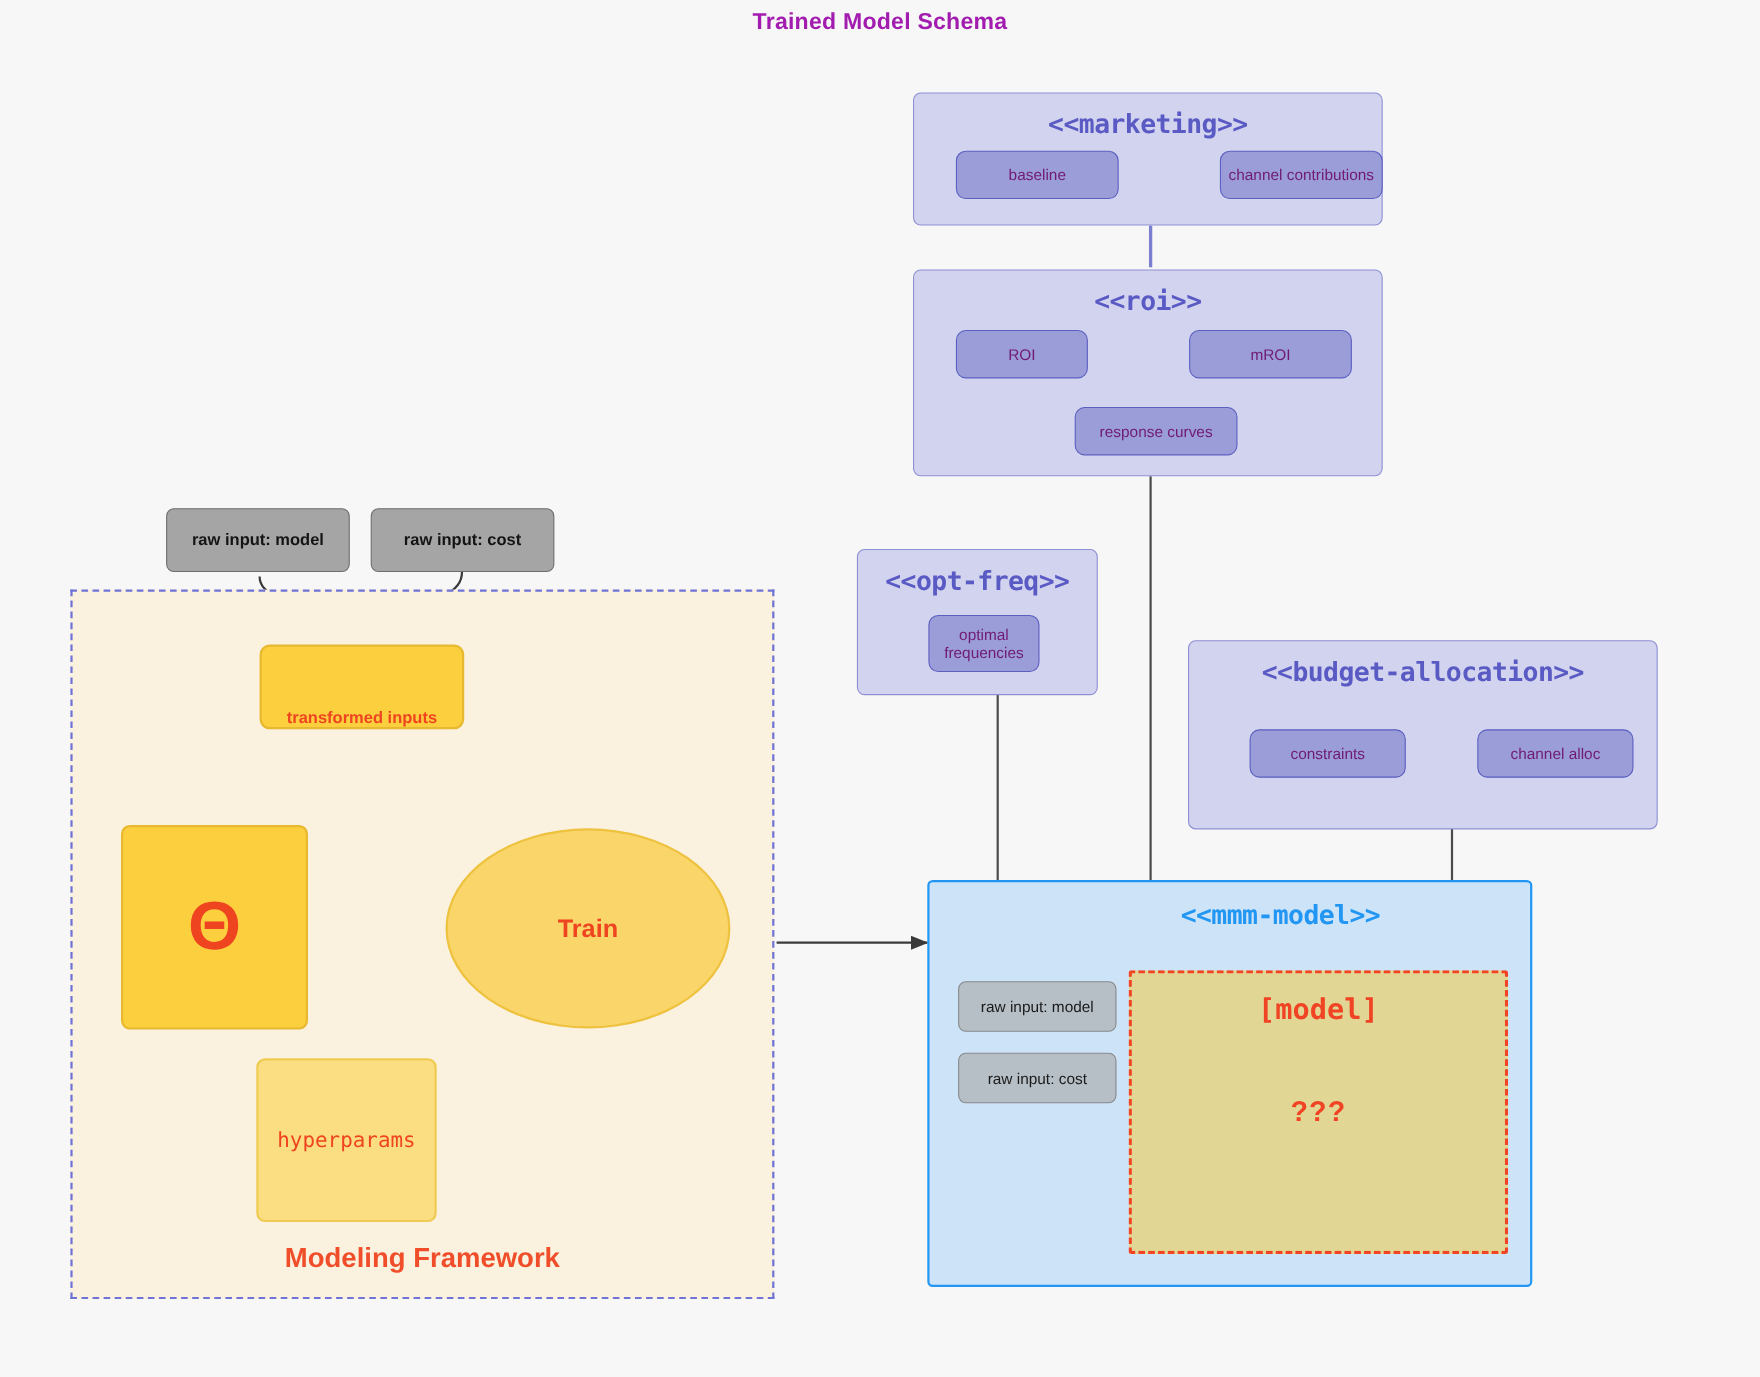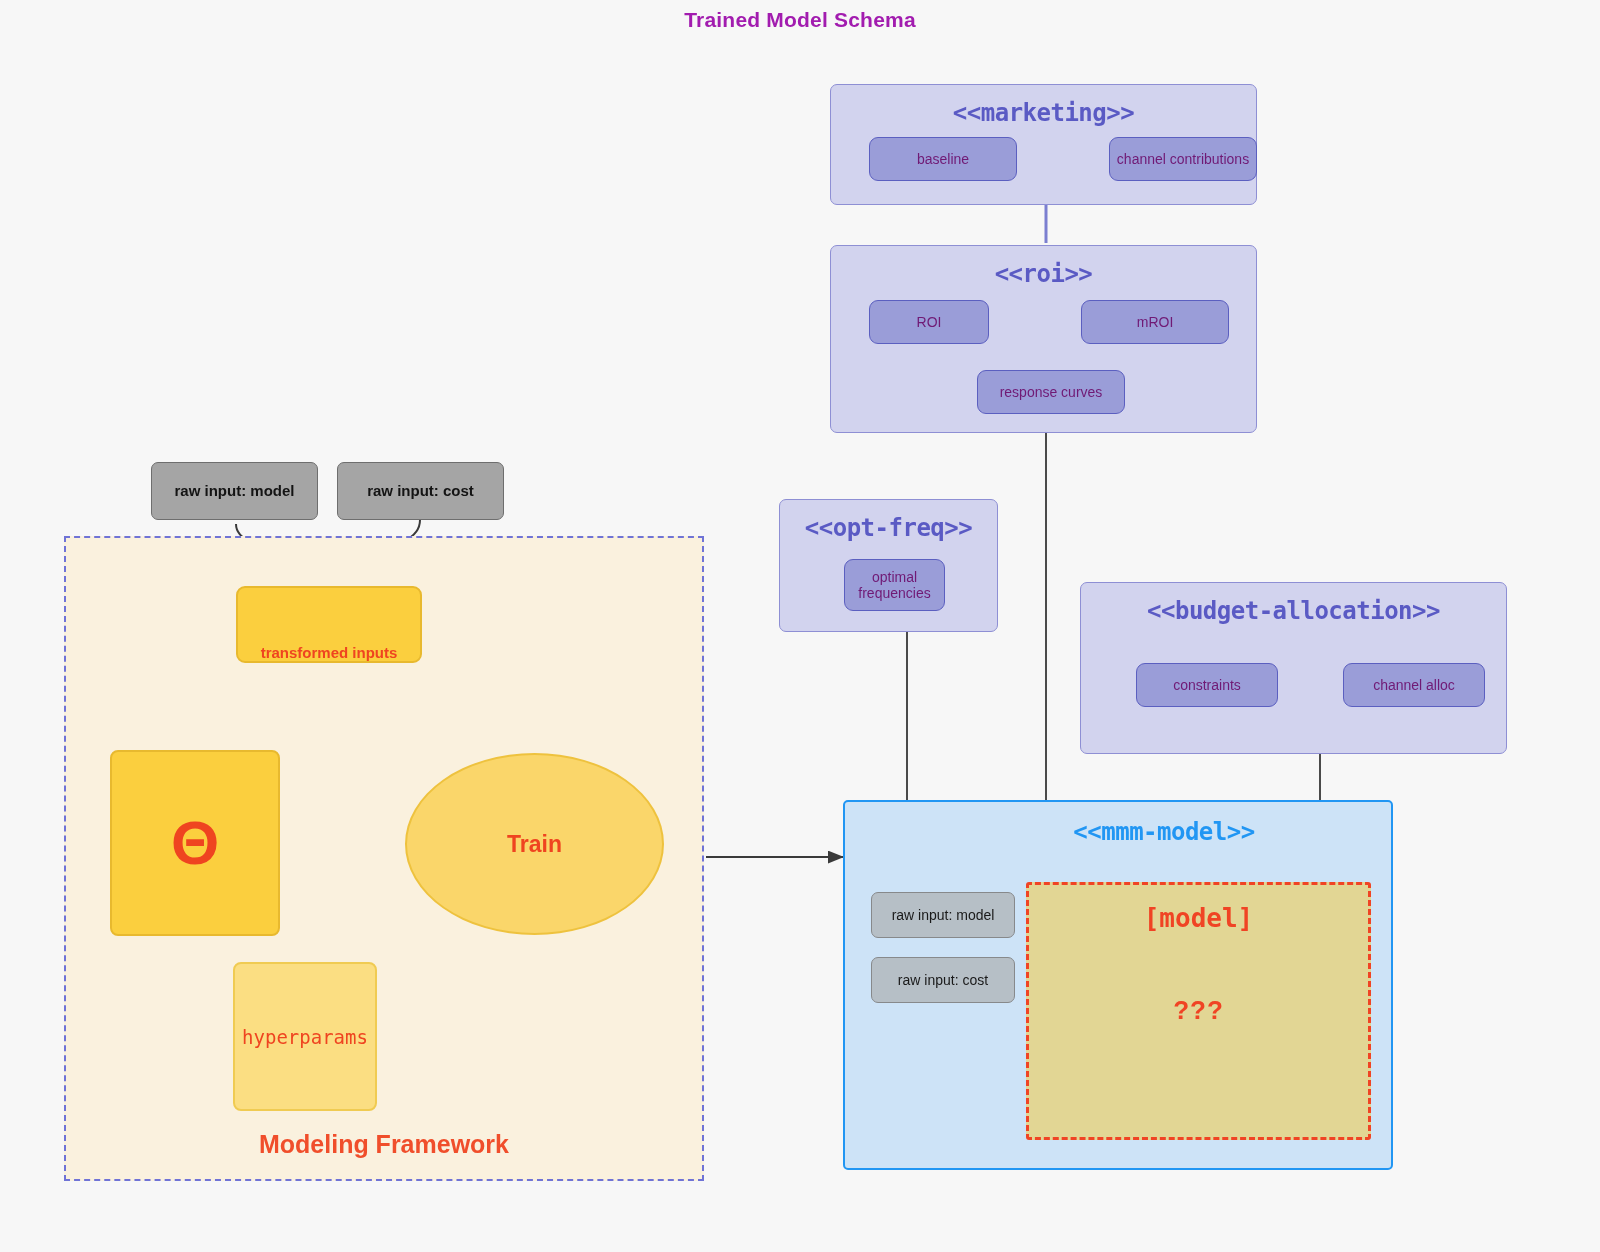--- a/index.html
+++ b/index.html
@@ -170,21 +170,21 @@
     font-weight: bold;
     color: #ef4420;
     line-height: 1;
   }
 
   
   #hyperparams-card {
     position: absolute;
     left: 233px;
     top: 962px;
-    width: 144px;
+    width: 164px;
     height: 149px;
     background: #fbde82;
     border: 2px solid #f0cb52;
     border-radius: 8px;
     box-sizing: border-box;
     display: flex;
     align-items: center;
     justify-content: center;
   }
   #hyperparams-card::before {

